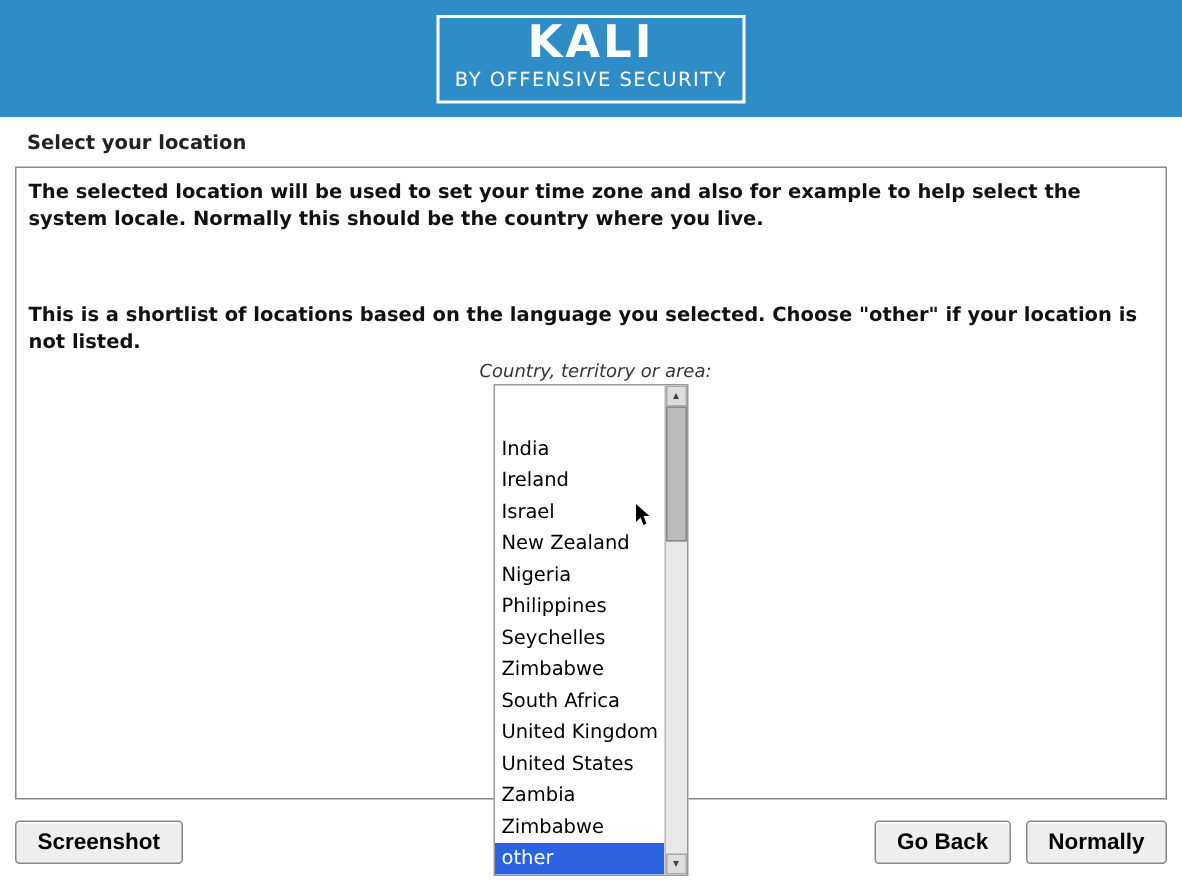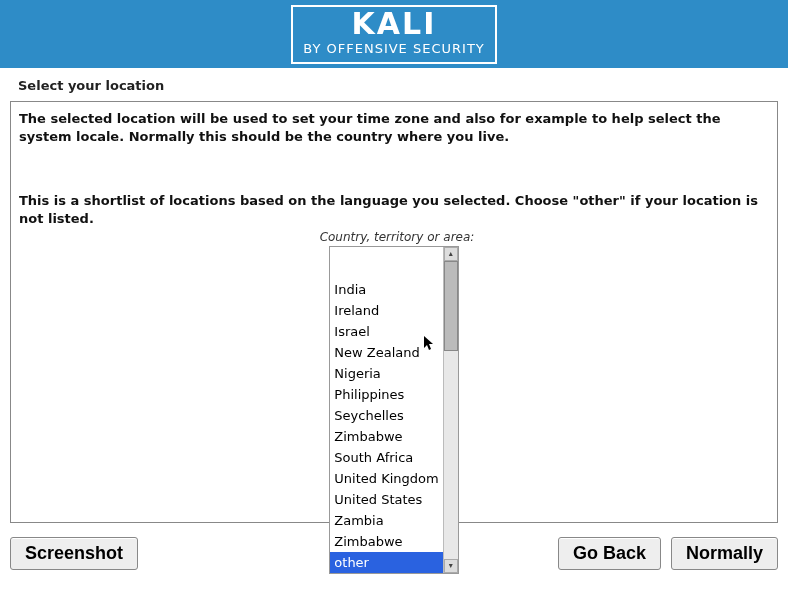--- a/index.html
+++ b/index.html
@@ -6,21 +6,21 @@
     body {
       font-family: "DejaVu Sans", Arial, sans-serif;
       font-size: 13px;
       background: #fff;
       width: 788px;
       height: 597px;
       overflow: hidden;
     }
     .header-banner {
       background: #2e8cc7;
-      height: 68px;
+      height: 78px;
       display: flex;
       align-items: center;
       justify-content: center;
     }
     .kali-logo-box {
       border: 2px solid #fff;
       padding: 2px 10px 6px 10px;
       display: flex;
       flex-direction: column;
       align-items: center;
@@ -130,21 +130,21 @@
       display: flex;
       padding: 14px 10px;
       gap: 10px;
     }
     .spacer { flex: 1; }
     .btn {
       padding: 5px 14px;
       background: #eee;
       border: 1px solid #888;
       border-radius: 3px;
-      font-size: 18px;
+      font-size: 15px;
       font-weight: bold;
       cursor: pointer;
       box-shadow: inset 0 1px 0 #fff;
     }
     .cursor {
       position: absolute;
       left: 424px;
       top: 336px;
       pointer-events: none;
       font-size: 14px;

